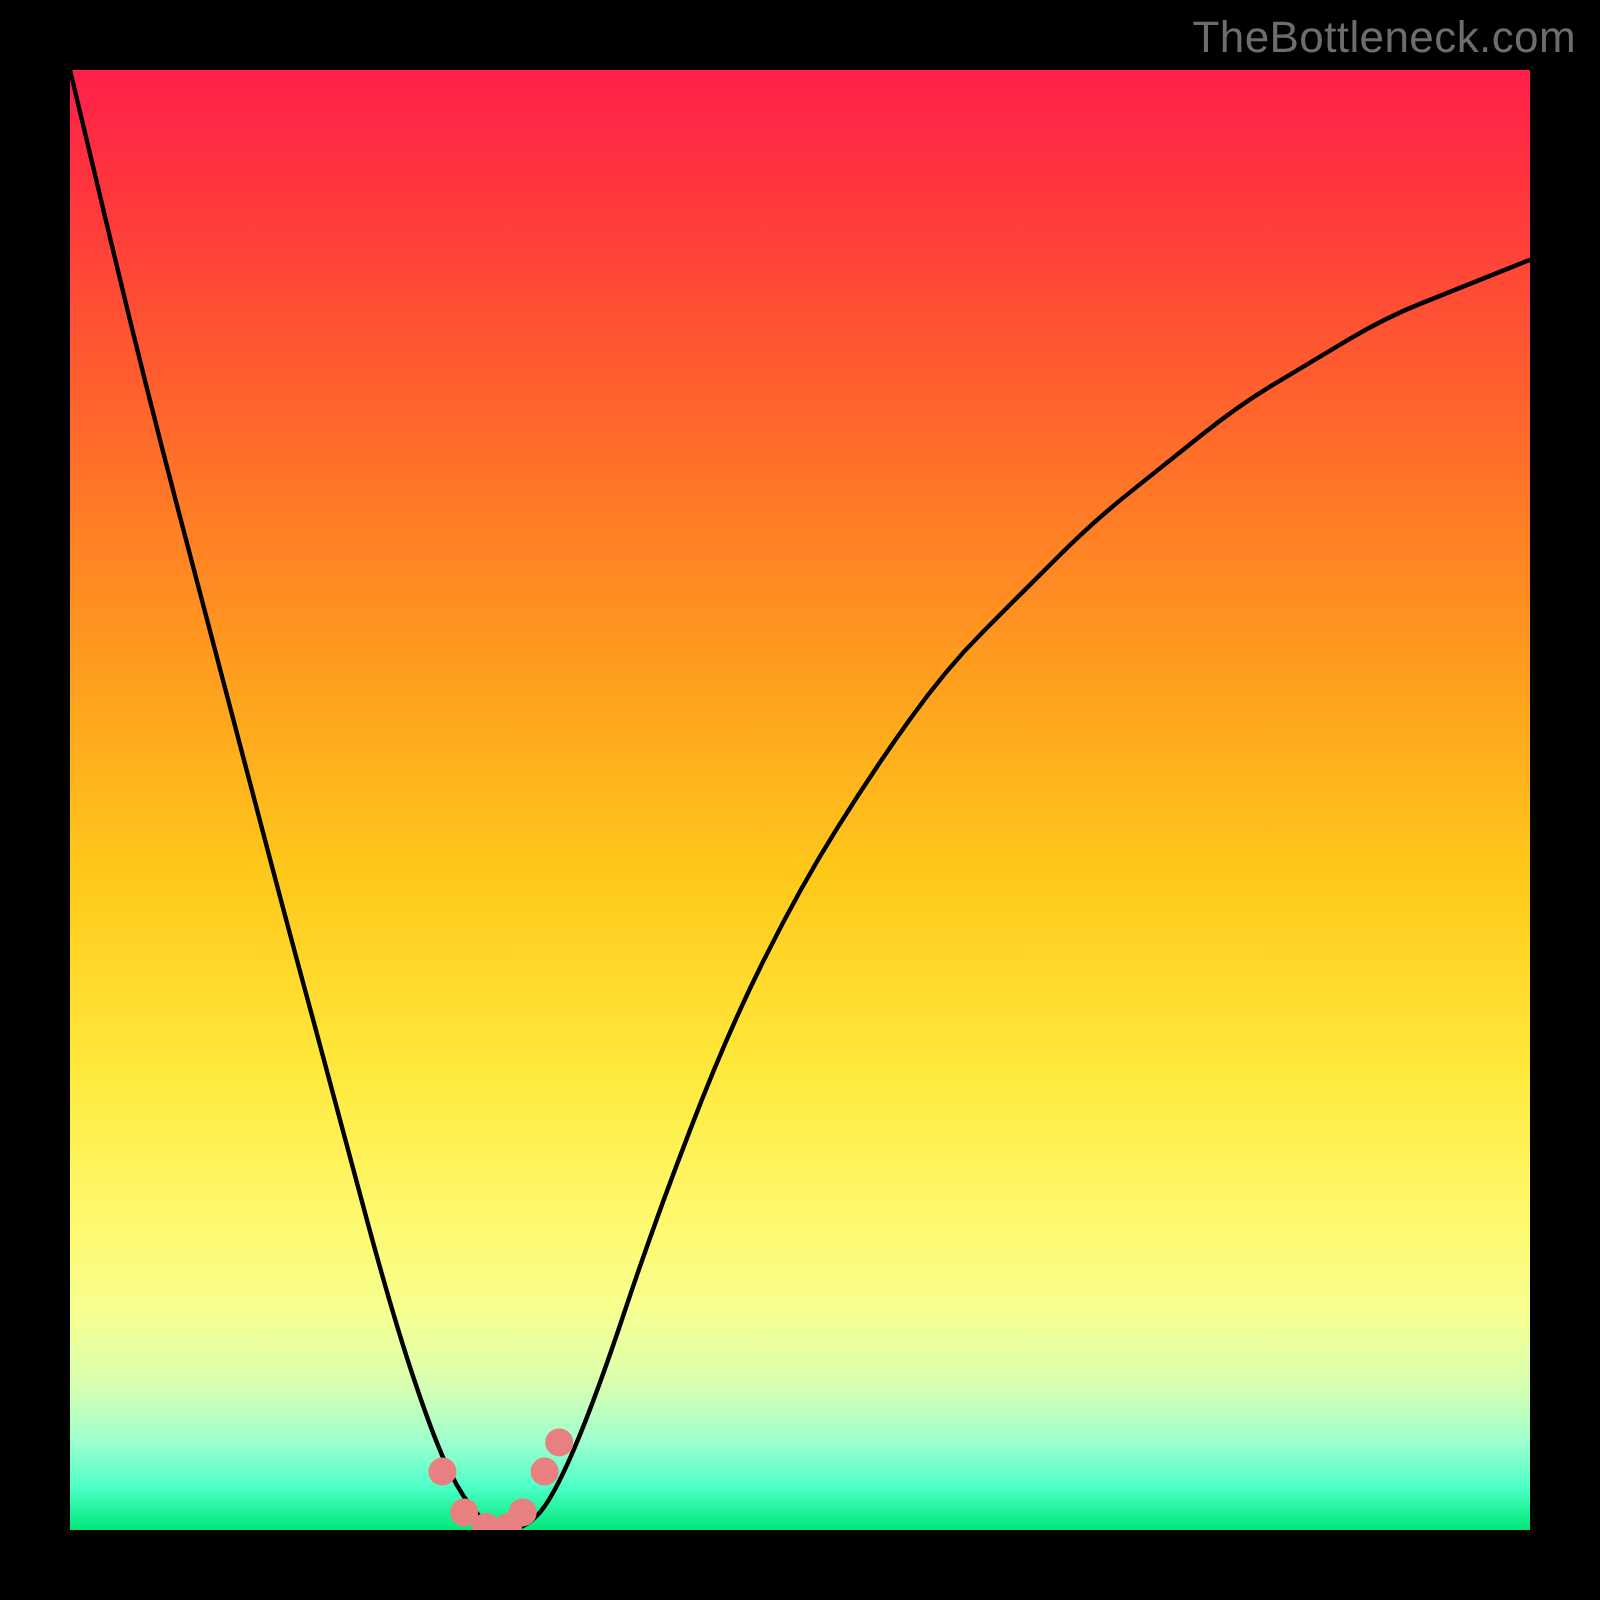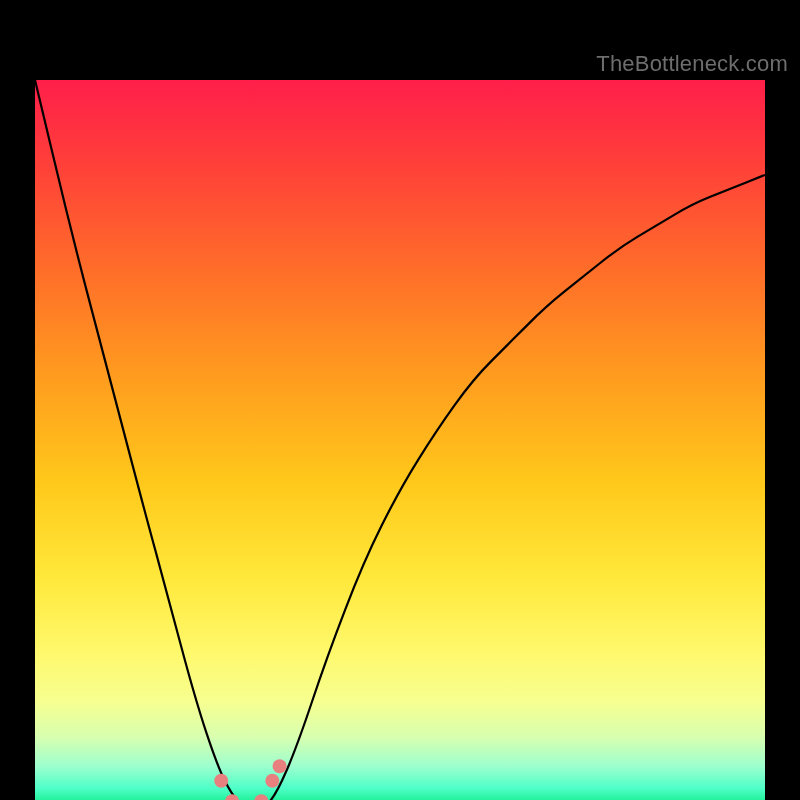--- a/index.html
+++ b/index.html
@@ -9,21 +9,20 @@
     height: 800px;
     overflow: hidden;
     background: #000;
     font-family: Arial, Helvetica, sans-serif;
   }
   .frame {
     position: relative;
     width: 800px;
     height: 708px;
     background: #000;
-    margin-top: 45px;
   }
   .plot-area {
     position: absolute;
     left: 35px;
     top: 35px;
     width: 730px;
     height: 730px;
     background: linear-gradient(
       to bottom,
       #ff1f4a 0%,

